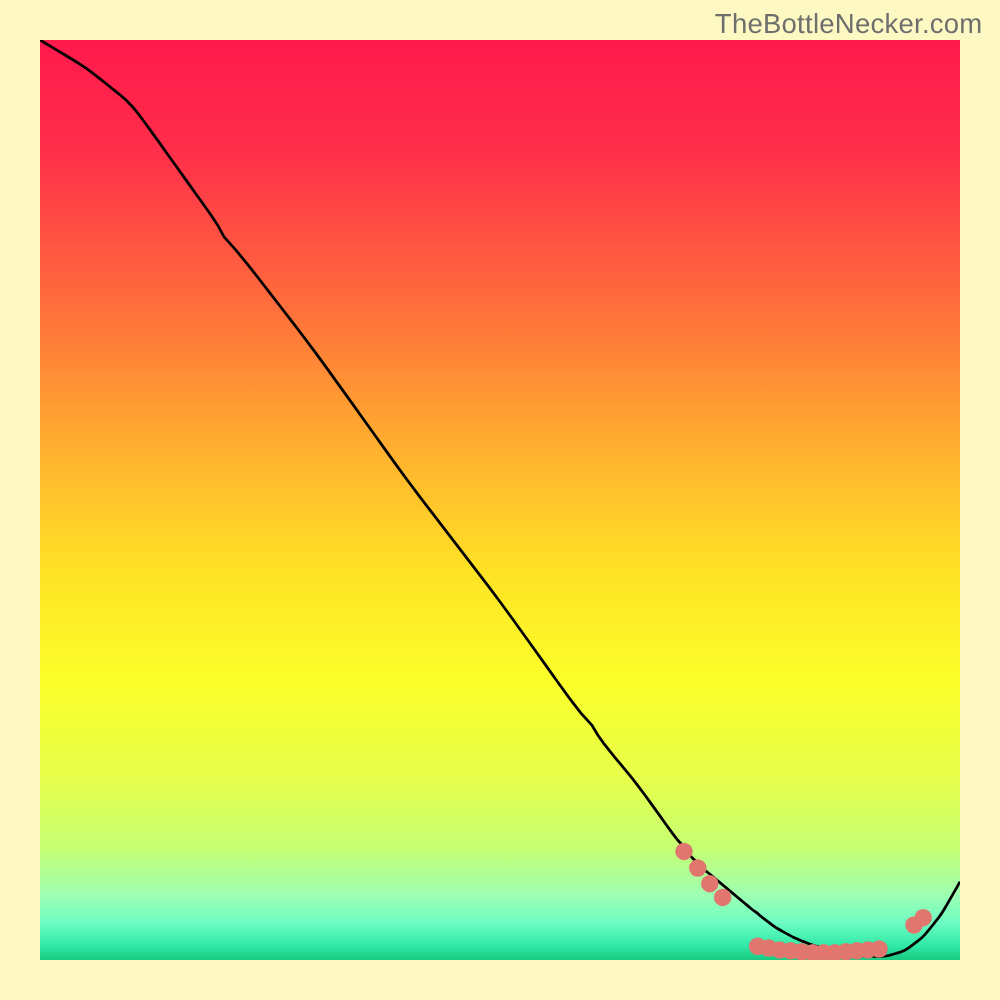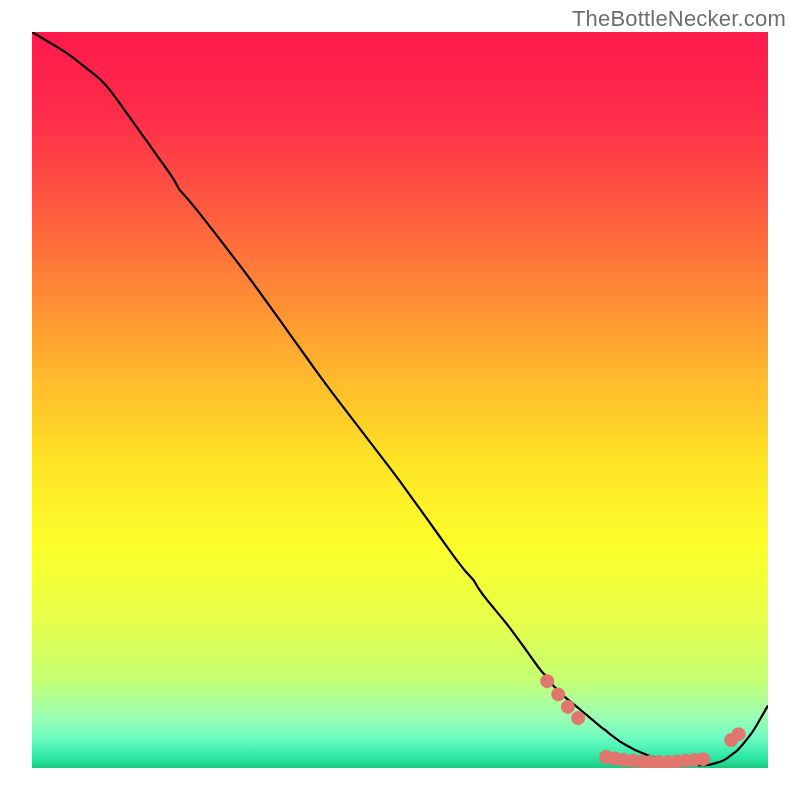--- a/index.html
+++ b/index.html
@@ -8,21 +8,21 @@
     width: 800px;
     height: 800px;
     background: #000;
     overflow: hidden;
     font-family: Arial, Helvetica, sans-serif;
   }
   .frame {
     position: relative;
     width: 800px;
     height: 800px;
-    background: #ffffff;
+    background: #fef9c3;
   }
   .plot-area {
     position: absolute;
     left: 32px;
     top: 32px;
     width: 736px;
     height: 736px;
   }
   .watermark {
     position: absolute;

